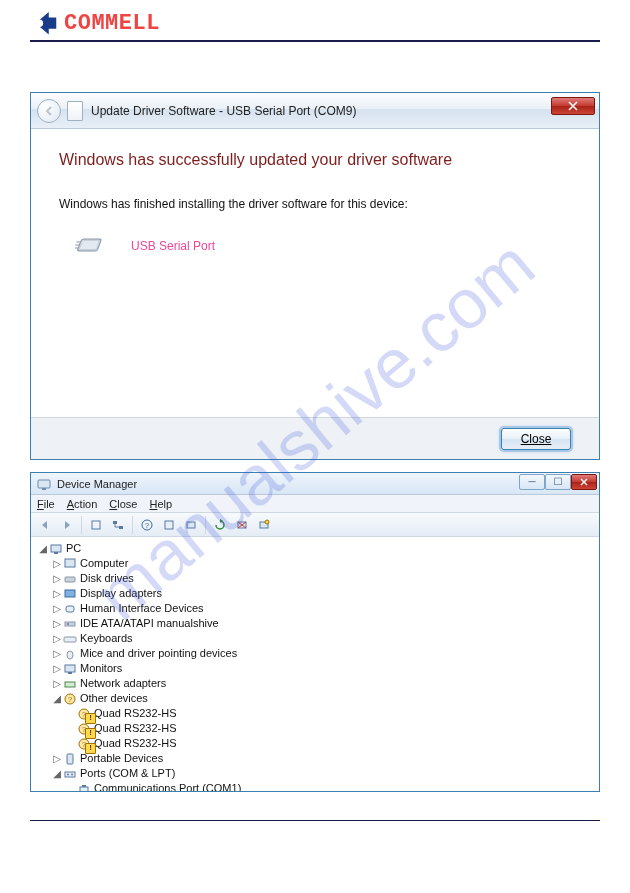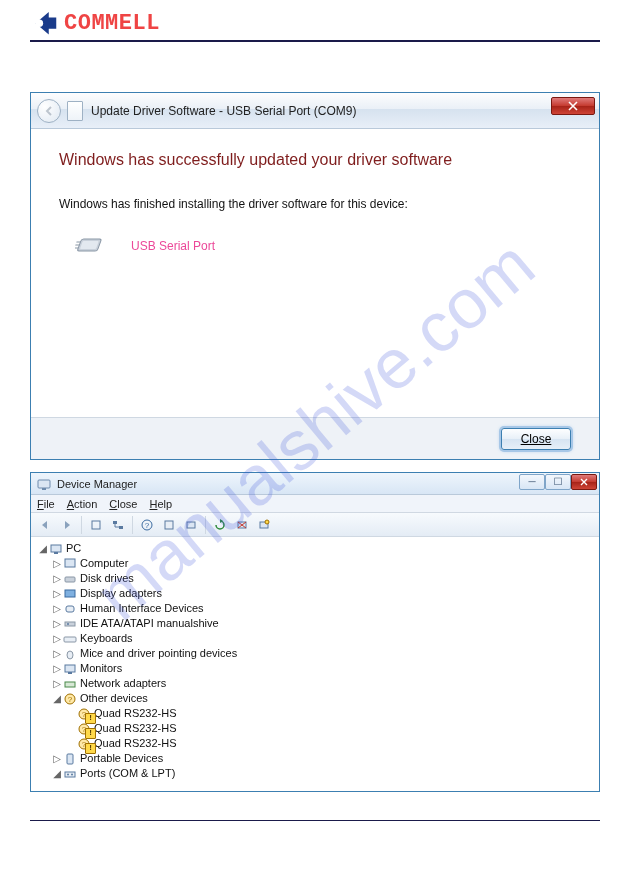--- a/index.html
+++ b/index.html
@@ -534,20 +534,30 @@
           <span class="tw">◢</span>
           <span class="ticon">
             <svg width="14" height="14">
               <rect x="2" y="5" width="10" height="5" fill="#e8eef5" stroke="#5a7aa0"></rect>
               <circle cx="5" cy="7.5" r="1" fill="#5a7aa0"></circle>
               <circle cx="9" cy="7.5" r="1" fill="#5a7aa0"></circle>
             </svg>
           </span>
           <span>Ports (COM &amp; LPT)</span>
         </div>
+        <div class="tree-row ind3">
+          <span class="tw"></span>
+          <span class="ticon">
+            <svg width="14" height="14">
+              <rect x="3" y="5" width="8" height="5" fill="#e8eef5" stroke="#5a7aa0"></rect>
+              <rect x="5" y="3" width="4" height="2" fill="#5a7aa0"></rect>
+            </svg>
+          </span>
+          <span>Communications Port (COM1)</span>
+        </div>
       </div>
   </div>
 
   <hr class="footer-rule">
 
 </div>
 
 <div class="watermark">manualshive.com</div>
 
 </body></html>

